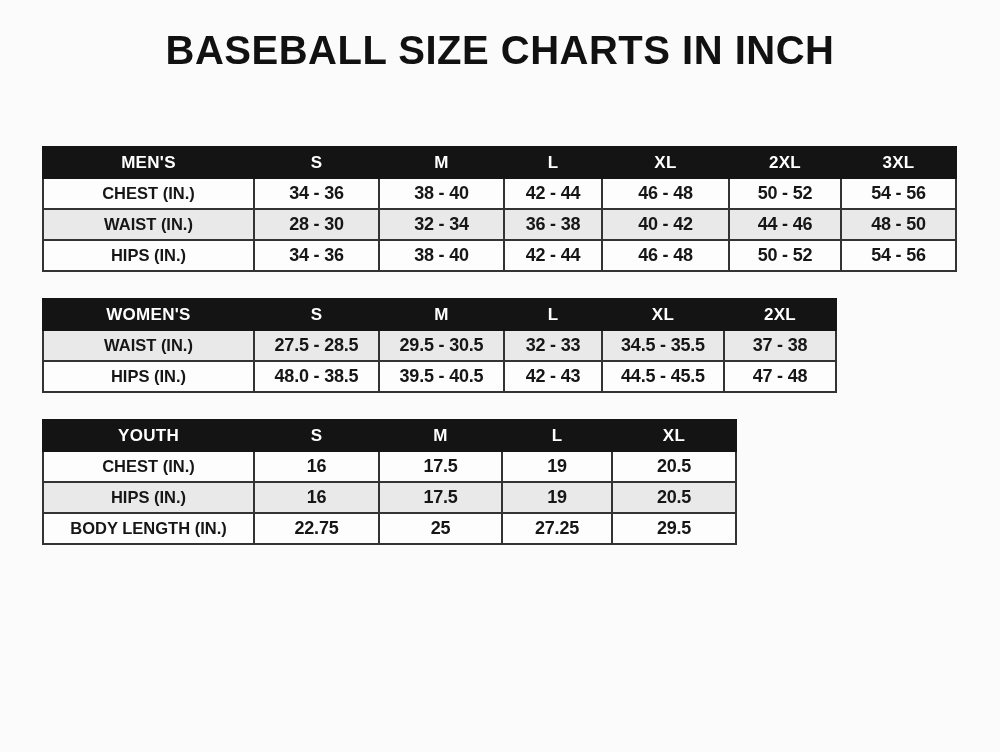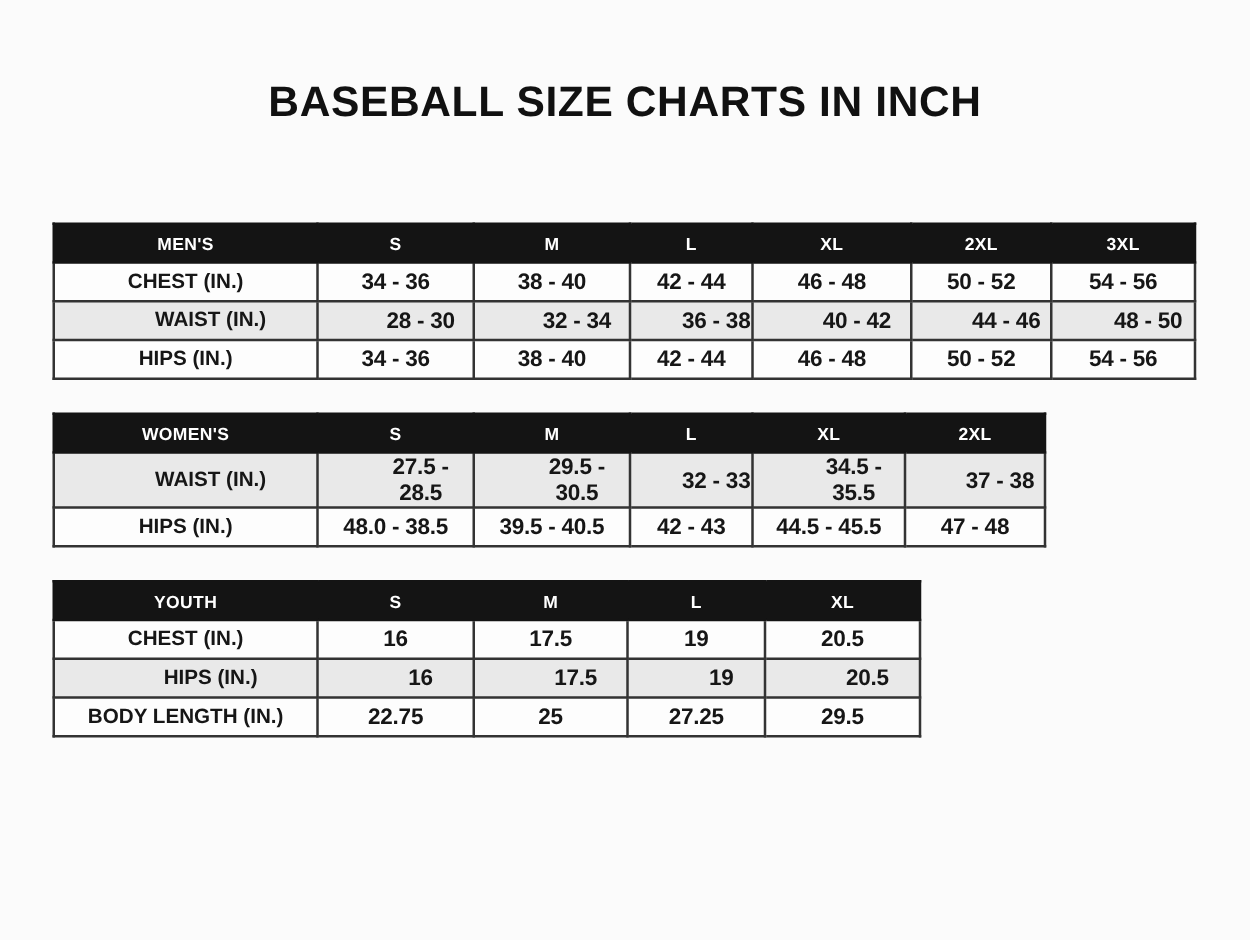--- a/index.html
+++ b/index.html
@@ -12,54 +12,54 @@
     --paper:#fbfbfb;
   }
   html,body{margin:0;padding:0;}
   body{
     width:1000px;height:752px;overflow:hidden;
     background:var(--paper);
     font-family:"Liberation Sans","DejaVu Sans",sans-serif;
     color:var(--ink);
   }
   .page-title{
-    margin:0;padding-top:60px;
+    margin:0;padding-top:28px;
     text-align:center;
-    font-size:34px;line-height:44px;
+    font-size:40px;line-height:44px;
     font-weight:bold;letter-spacing:0.5px;
     color:#111;
   }
   .tables{padding-left:42px;}
   table.size-table{
     border-collapse:collapse;
     table-layout:fixed;
     margin-top:26px;
   }
   table.size-table.first{margin-top:74px;}
   table.size-table th{
     background:var(--header-bg);
     color:var(--header-text);
-    font-size:14px;font-weight:bold;
+    font-size:17px;font-weight:bold;
     height:29px;
     border:2px solid var(--header-bg);
     letter-spacing:0.3px;
     padding:0;
   }
   table.size-table td{
     border:2px solid var(--border);
     height:29px;
     text-align:center;vertical-align:middle;
     font-weight:bold;
     font-size:18px;
     background:var(--row-plain);
     padding:0;
     letter-spacing:-0.2px;
   }
   table.size-table td.label{font-size:16.5px;letter-spacing:0;}
-  table.size-table tr.alt td{background:var(--row-alt);padding-left:40px;}
+  table.size-table tr.alt td{background:var(--row-alt);}
 </style>
 </head>
 <body>
 
 <h1 class="page-title">BASEBALL SIZE CHARTS IN INCH</h1>
 
 <div class="tables">
 
   <table class="size-table first">
     <colgroup>

